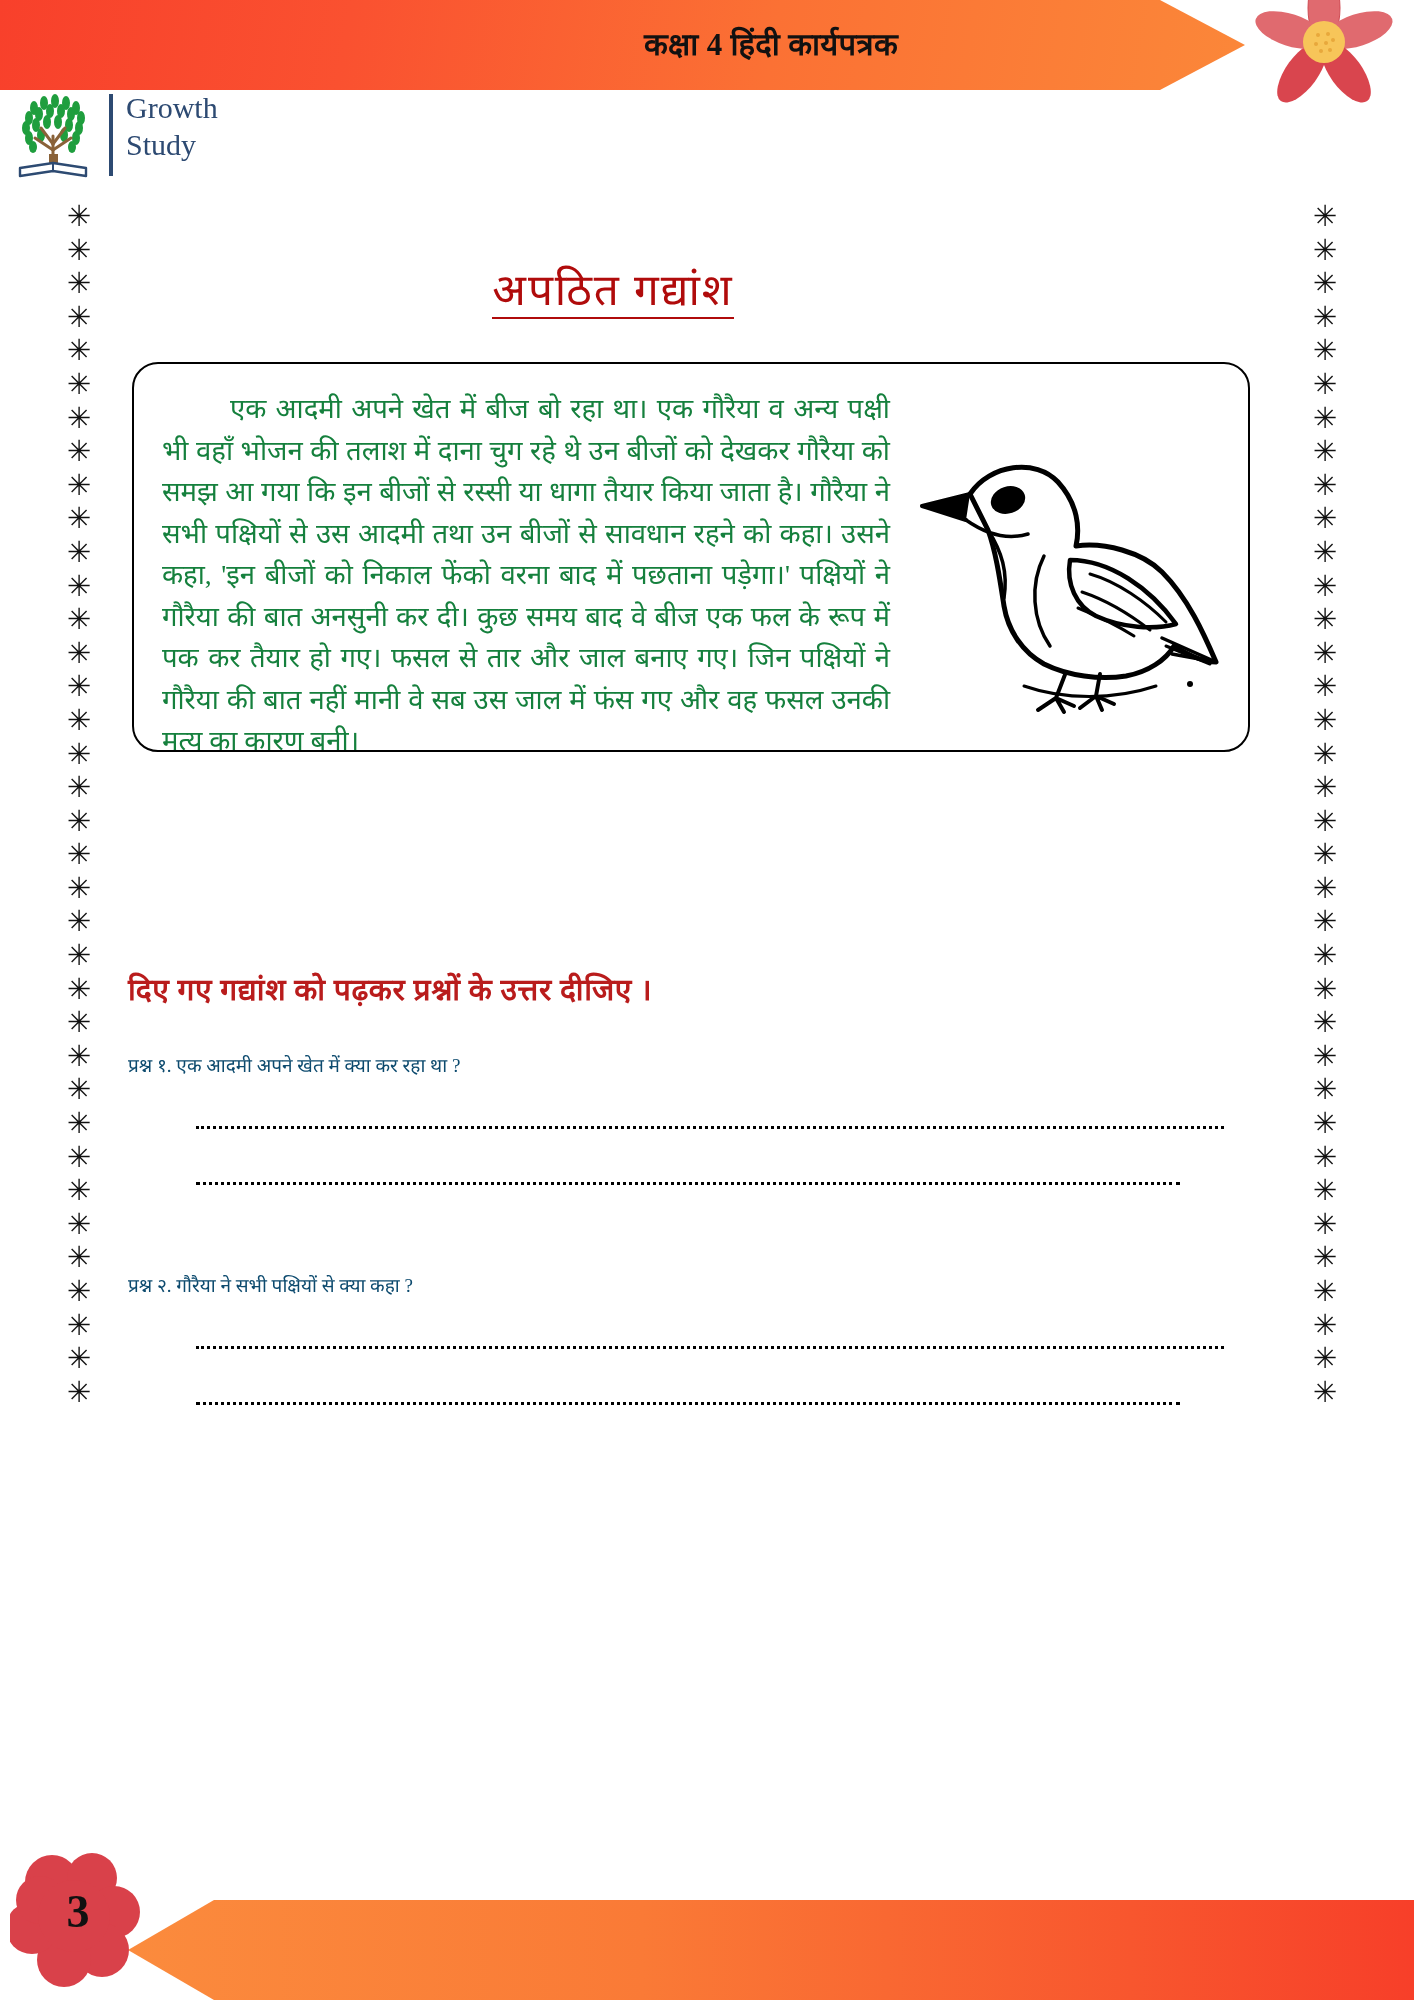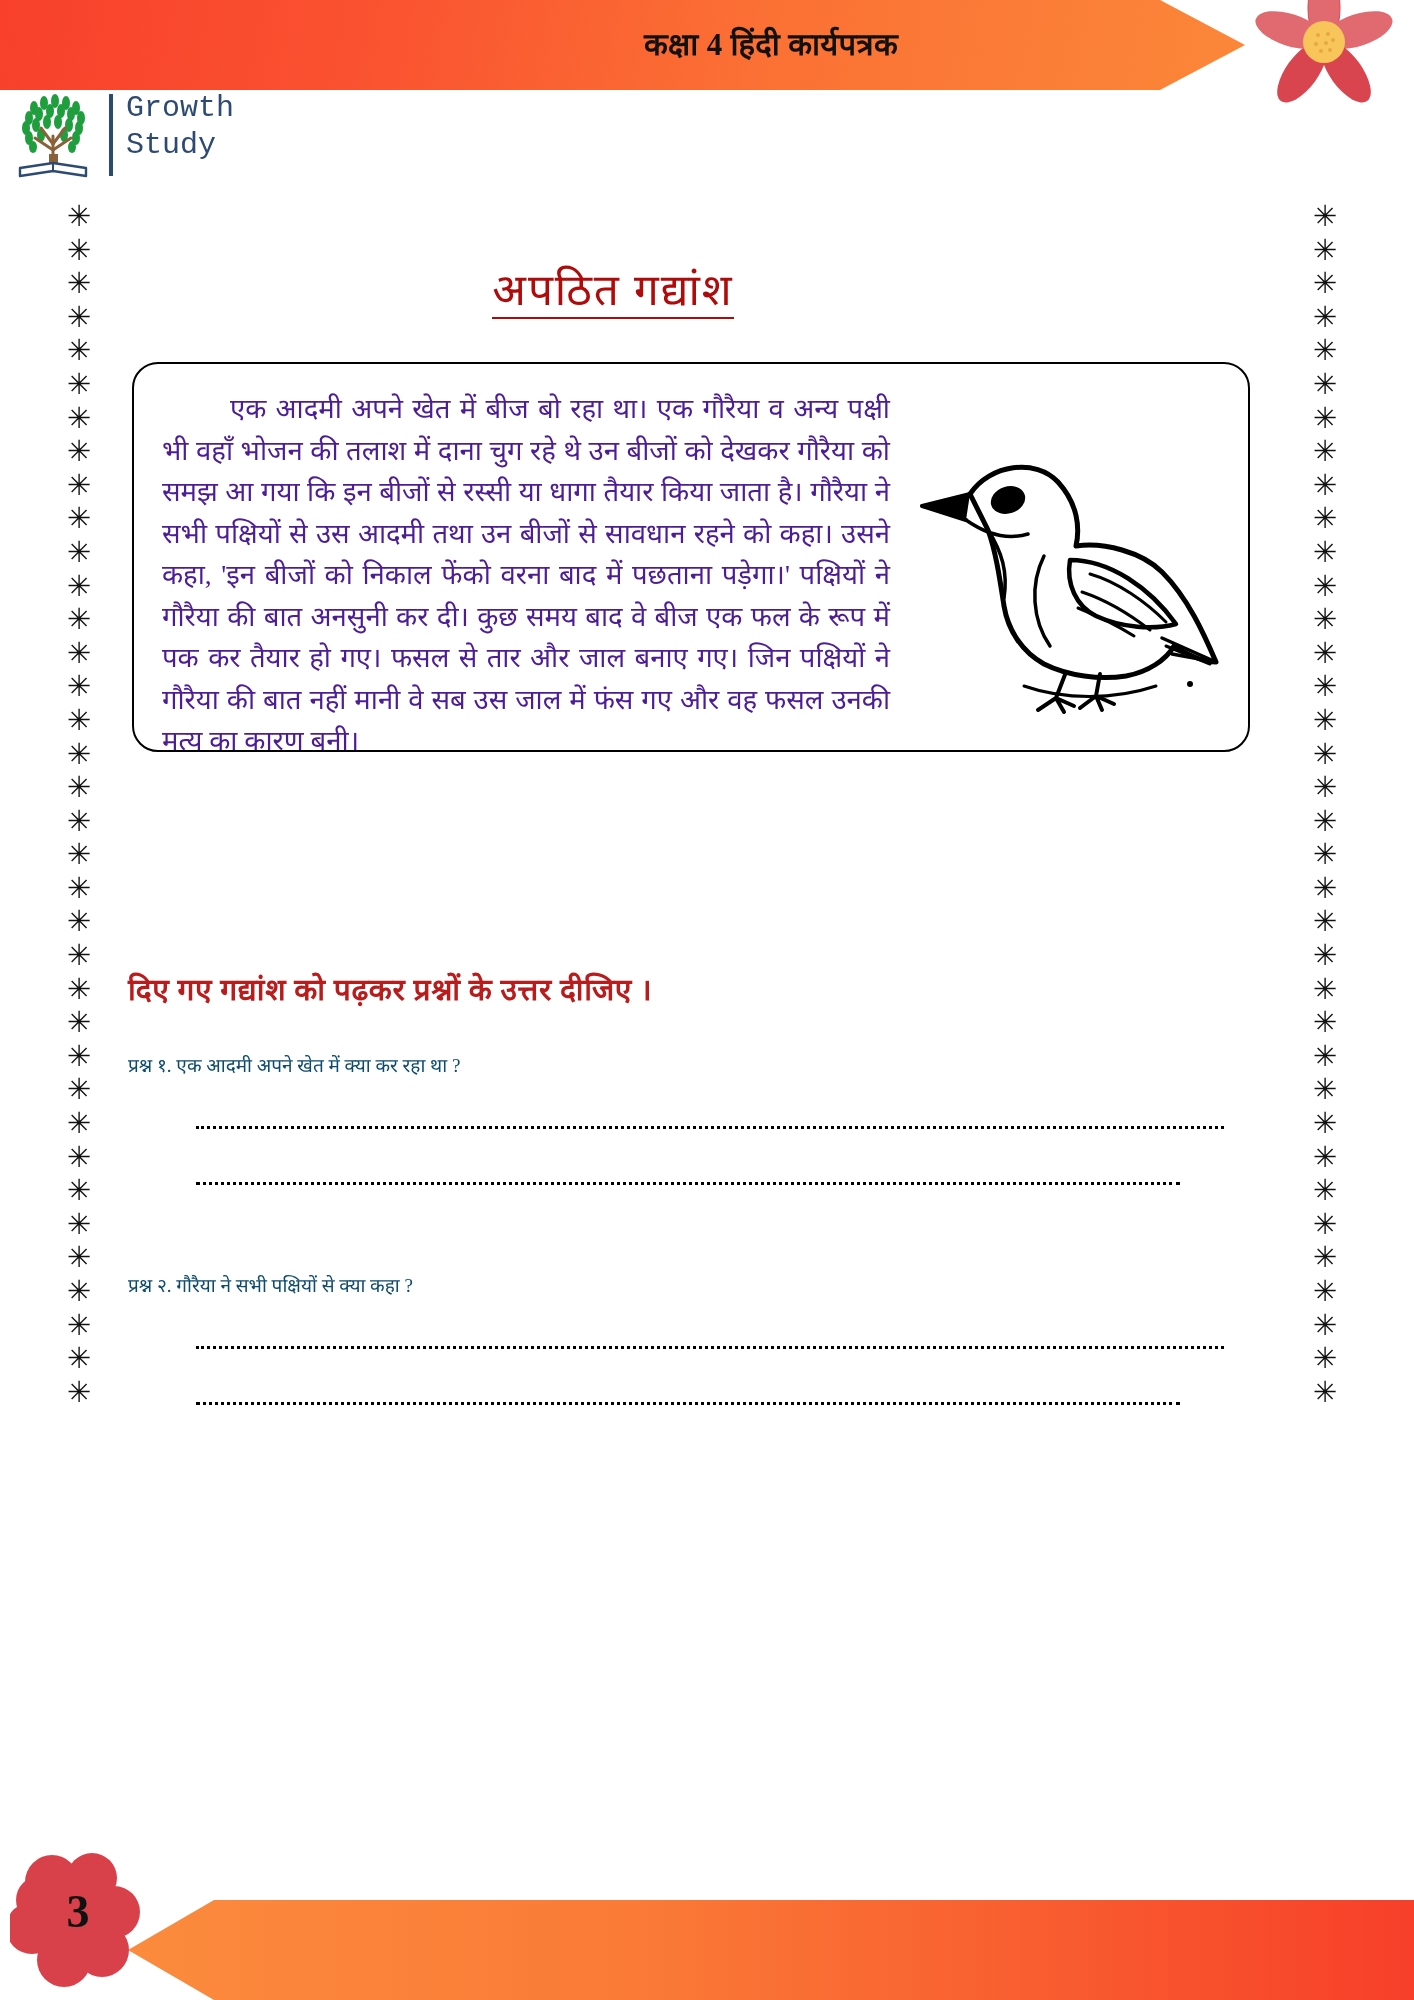--- a/index.html
+++ b/index.html
@@ -81,21 +81,21 @@
   .logo-divider {
     position: absolute;
     left: 95px; top: 2px;
     width: 4px; height: 82px;
     background: #2d4a72;
   }
   .logo-text {
     position: absolute;
     left: 112px;
     top: -2px;
-    font-family: Liberation Mono, monospace;
+    font-family: Liberation Serif, serif;
     font-size: 30px;
     line-height: 1.22;
     color: #2d4a72;
   }
 
   
   .side-border {
     position: absolute;
     top: 200px;
     width: 34px;
@@ -141,21 +141,21 @@
     border-radius: 26px;
     background: #ffffff;
     overflow: hidden;
   }
   .passage-inner {
     position: relative;
     padding: 24px 28px 10px 28px;
     font-family: "Liberation Serif", serif;
     font-size: 27.5px;
     line-height: 41.5px;
-    color: #4c1d95;
+    color: #15803d;
     text-align: justify;
   }
   .passage-inner p { text-indent: 68px; }
   .bird-float {
     float: right;
     width: 318px;
     height: 268px;
     shape-outside: margin-box;
     margin: 60px -2px 0 14px;
   }

